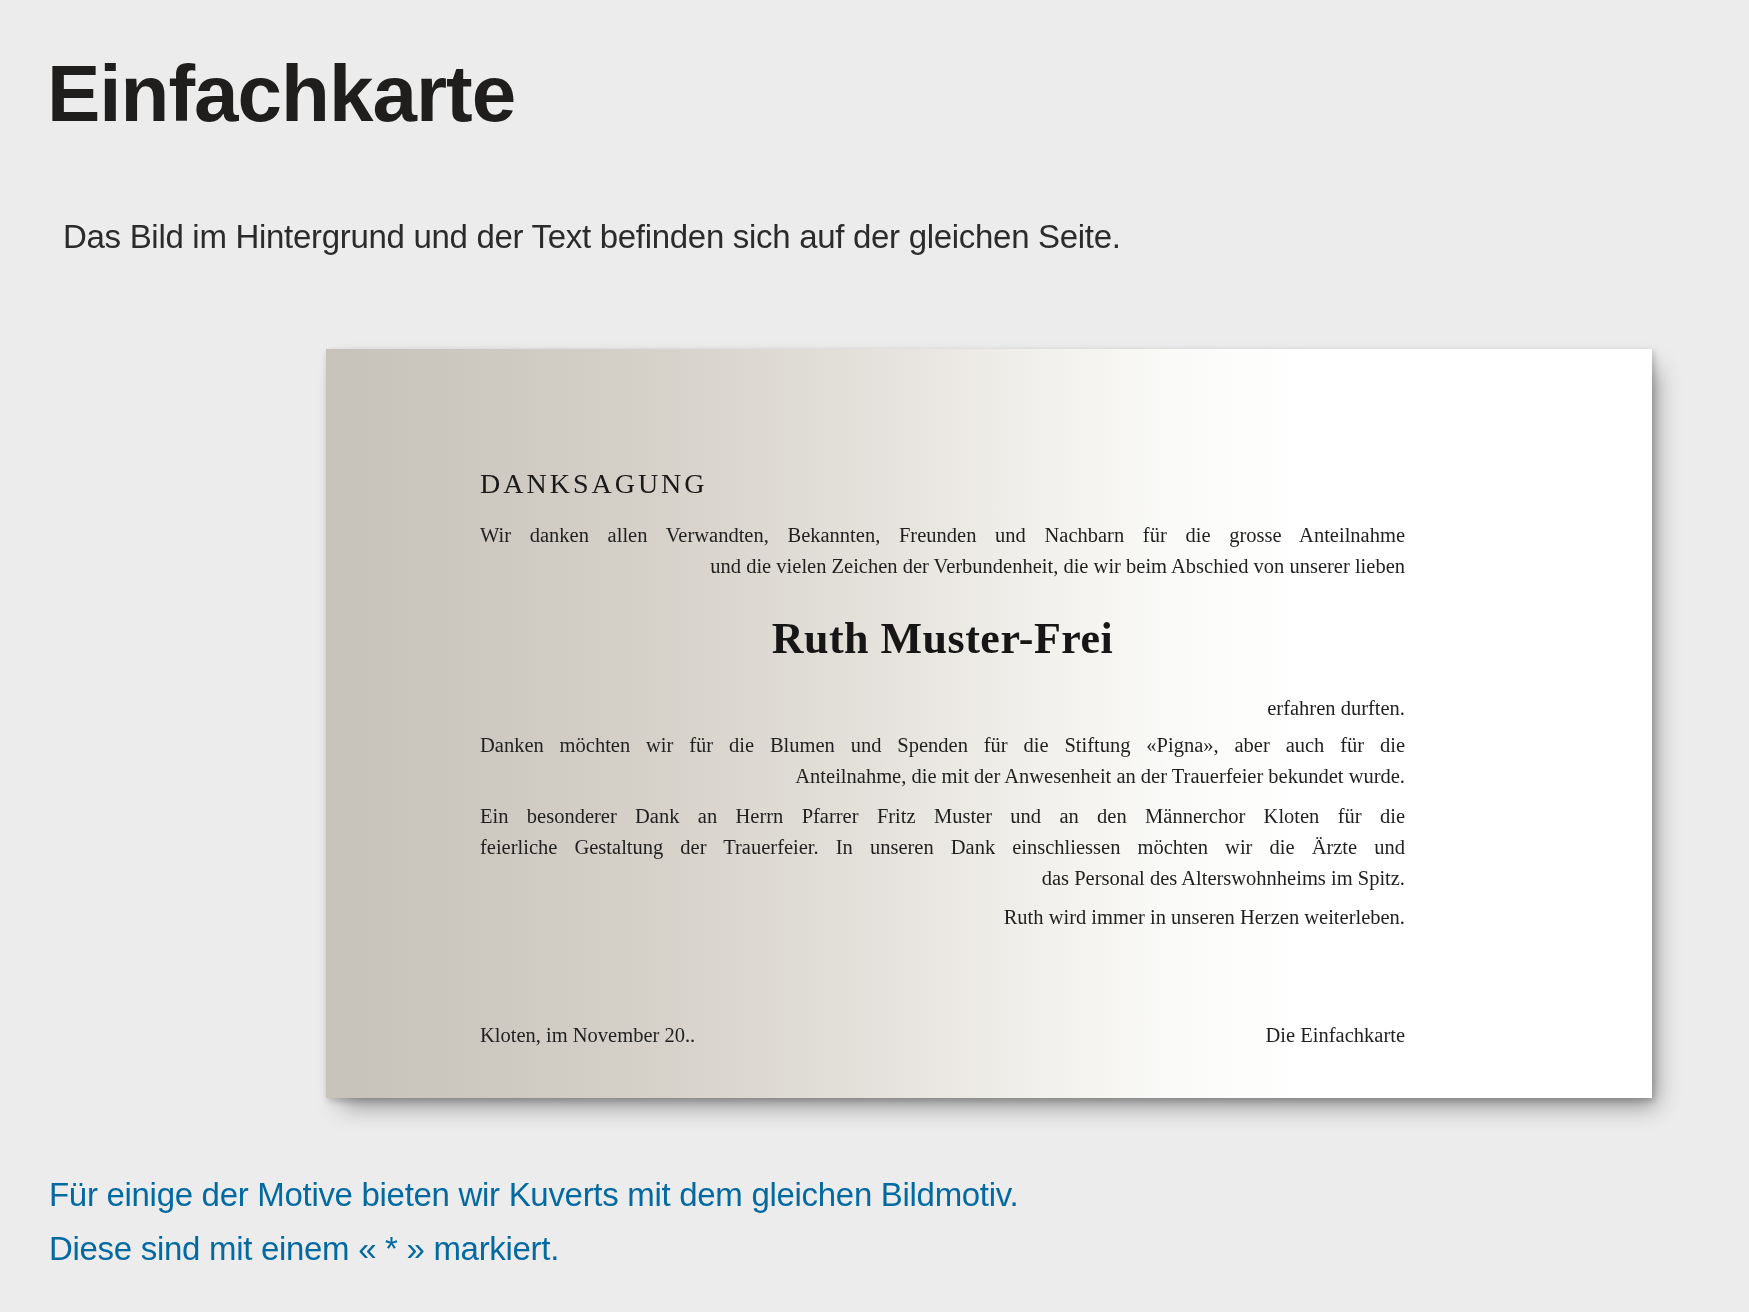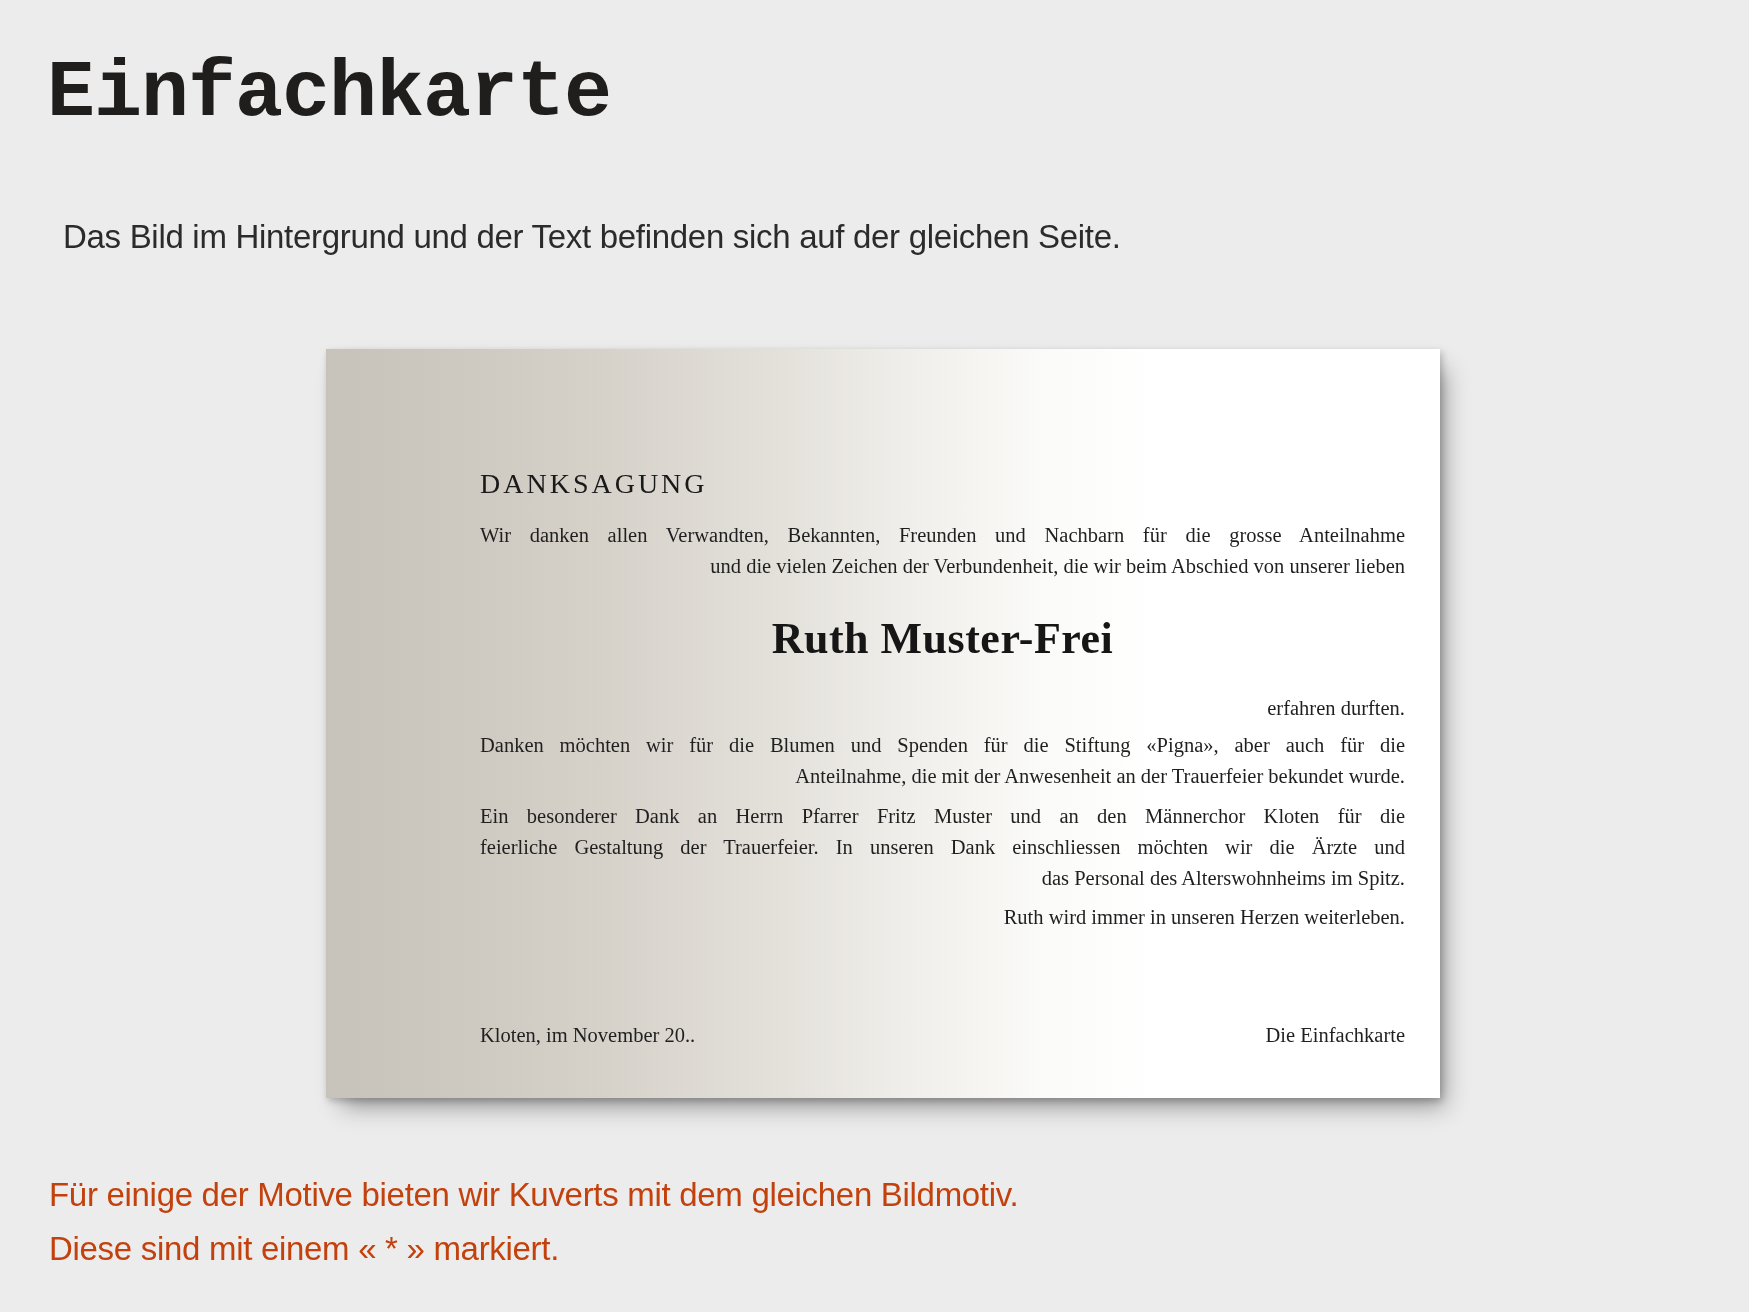--- a/index.html
+++ b/index.html
@@ -15,41 +15,41 @@
     background:var(--page-bg);
     font-family:"Liberation Sans", sans-serif;
     position:relative;
     overflow:hidden;
     color:var(--ink);
   }
   .page-title{
     position:absolute;
     left:47px;
     top:46px;
-    font-family:Liberation Mono, monospace;
+    font-family:Liberation Sans, sans-serif;
     font-weight:700;
     font-size:80px;
     line-height:1.2;
     letter-spacing:-1px;
     color:#1f1e1c;
   }
   .page-subtitle{
     position:absolute;
     left:63px;
     top:214px;
     font-size:33px;
     line-height:46px;
     letter-spacing:-0.3px;
     color:#2b2b2b;
   }
   .card{
     position:absolute;
     left:326px;
     top:349px;
-    width:1114px;
+    width:1326px;
     height:749px;
     background:linear-gradient(90deg,
       var(--grad-left) 0%,
       #ccc7bf 10%,
       #d6d2ca 25%,
       #e3e0da 40%,
       #f0eeea 52%,
       #fafaf8 64%,
       var(--grad-right) 74%);
     box-shadow: 10px 14px 22px -6px rgba(40,40,40,0.45),
@@ -97,21 +97,21 @@
     line-height:31px;
     margin-top:33px;
   }
   .footnote{
     position:absolute;
     left:49px;
     top:1168px;
     font-size:33px;
     line-height:54px;
     letter-spacing:-0.3px;
-    color:#c2410c;
+    color:#0369a1;
   }
   .footnote span{display:block;}
 </style>
 </head>
 <body>
 
 <h1 class="page-title">Einfachkarte</h1>
 
 <p class="page-subtitle">Das Bild im Hintergrund und der Text befinden sich auf der gleichen Seite.</p>
 

